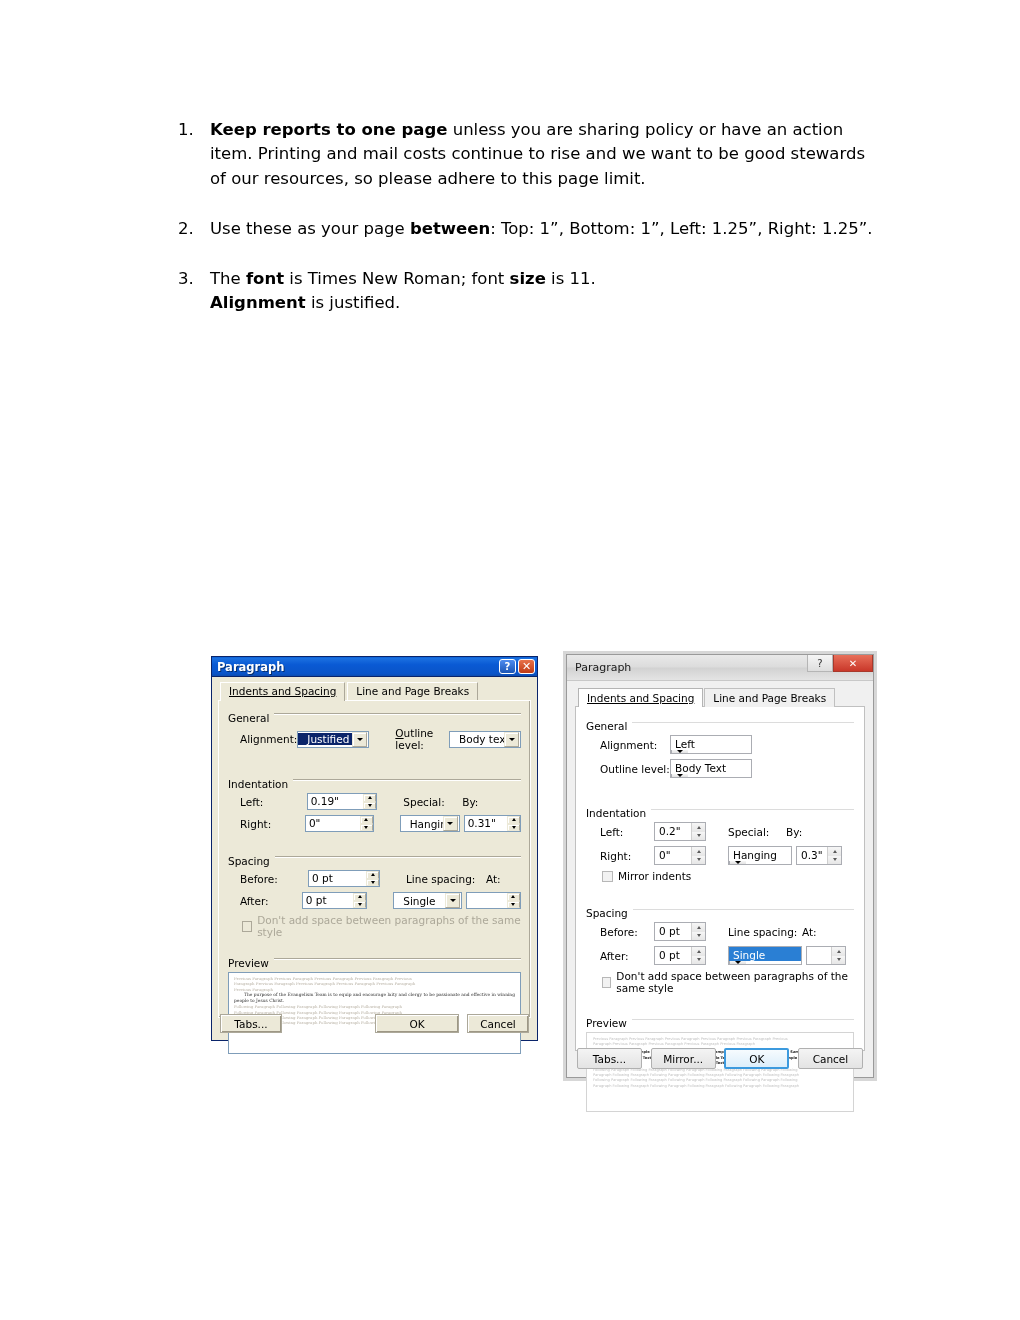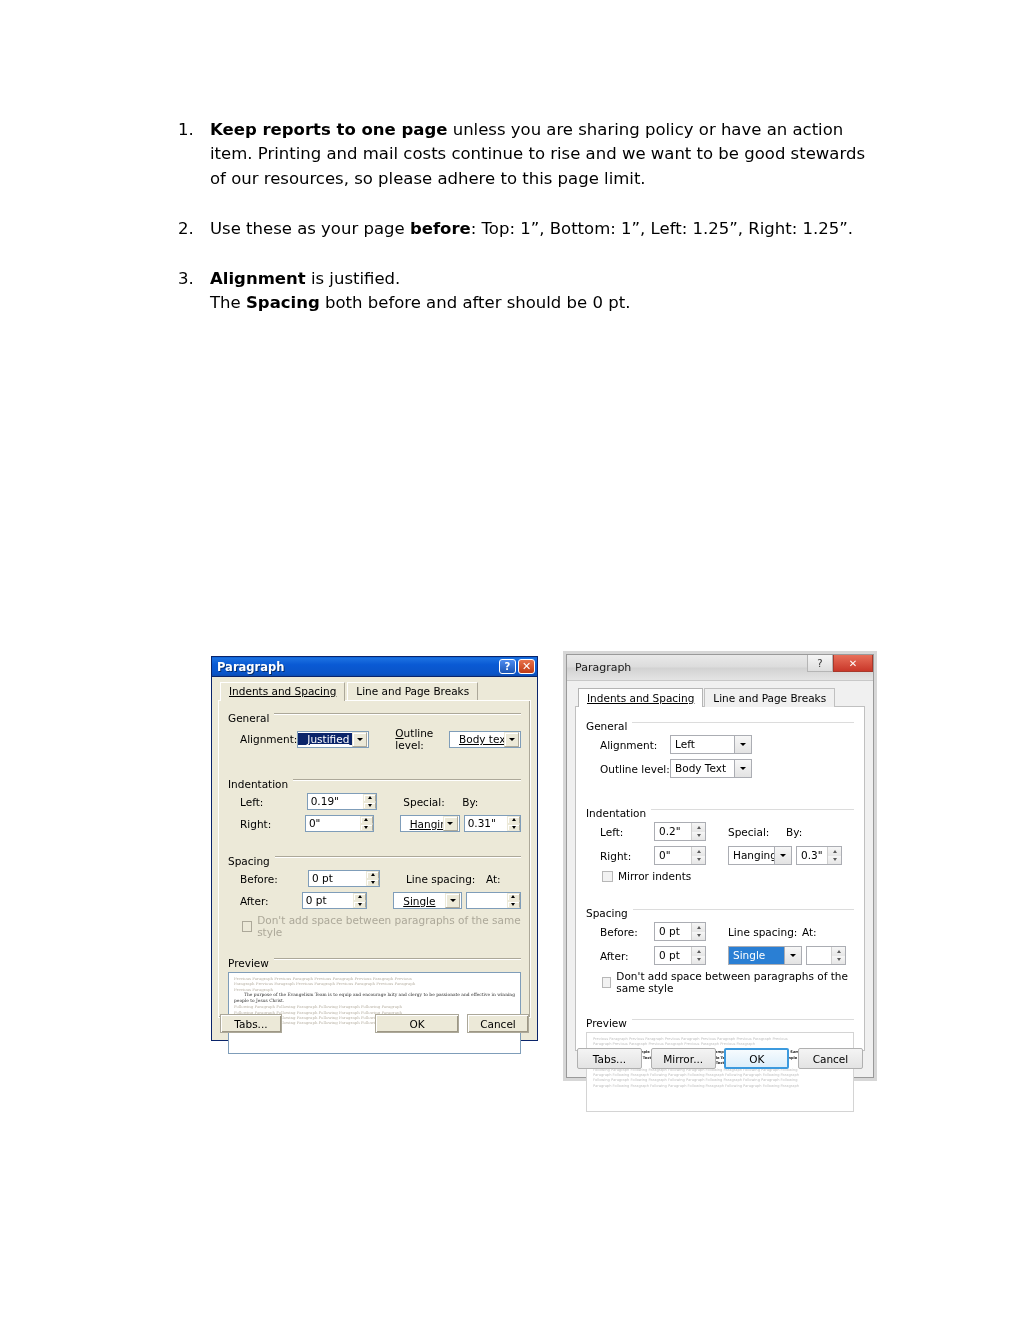--- a/index.html
+++ b/index.html
@@ -118,21 +118,21 @@
   .row { display:flex; align-items:center; margin-bottom:5px; }
   .lbl { font-size:10.5px; }
   .u { text-decoration:underline; }
 
   
   .xp-combo {
     height:17px; border:1px solid #7f9db9;
     background:#fff; display:flex; align-items:center;
     font-size:10.5px; position:relative;
   }
-  .xp-combo .val { padding:0 9px; flex:1; white-space:nowrap; overflow:hidden;text-decoration:underline; }
+  .xp-combo .val { padding:0 9px; flex:1; white-space:nowrap; overflow:hidden; }
   .xp-combo .val.sel { background:#0a246a; color:#fff; }
   .xp-combo .arw {
     width:15px; height:15px; margin:0 1px 0 0;
     background:#ece9d8; border:1px solid #ece9d8;
     border-right-color:#aca899; border-bottom-color:#aca899;
     box-shadow:inset 1px 1px 0 #fff;
     display:flex; align-items:center; justify-content:center;
   }
   .tri-d { width:0;height:0;border-left:3px solid transparent;border-right:3px solid transparent;border-top:3px solid #000; }
 
@@ -221,21 +221,21 @@
   .w7-pane {
     background:#fff; border:1px solid #c0c0c0;
     margin-top:-1px; height:345px; padding:8px 10px;
     position:relative;
   }
   .w7-grp-label { font-size:10.5px; background:#fff; position:relative; display:inline-block; padding-right:5px; z-index:2; }
   .w7-grp-rule { position:absolute; left:0; right:0; top:7px; border-top:1px solid #dcdcdc; z-index:1; }
 
   .w7-combo {
     height:19px; border:1px solid #abadb3; background:#fff;
-    display:flex; align-items:stretch; font-size:10.5px;
+    display:flex; align-items:stretch; font-size:10.5px;flex-direction:column;
   }
   .w7-combo .val { flex:1; padding:2px 4px; white-space:nowrap; overflow:hidden; }
   .w7-combo .val.sel { background:#2a7fd4; color:#fff; }
   .w7-combo .arw {
     width:17px;
     background:linear-gradient(to bottom,#f7f7f7,#e3e3e3);
     border-left:1px solid #abadb3;
     display:flex;align-items:center;justify-content:center;
   }
   .w7-spin {
@@ -277,28 +277,28 @@
 
   <ol class="guidelines">
 
     <li>
       <span class="num">1.</span>
       <span class="b">Keep reports to one page</span><span> unless you are sharing policy or have an action item. Printing and mail costs continue to rise and we want to be good stewards of our resources, so please adhere to this page limit.</span>
     </li>
 
     <li>
       <span class="num">2.</span>
-      <span>Use these as your page </span><span class="b">before</span><span>: Top: 1”, Bottom: 1”, Left: 1.25”, Right: 1.25”.</span>
+      <span>Use these as your page </span><span class="b">between</span><span>: Top: 1”, Bottom: 1”, Left: 1.25”, Right: 1.25”.</span>
     </li>
 
     <li>
       <span class="num">3.</span>
       <span class="lines">
+        <span class="line"><span>The </span><span class="b">font</span><span> is Times New Roman; font </span><span class="b">size</span><span> is 11.</span></span>
         <span class="line"><span class="b">Alignment</span><span> is justified.</span></span>
-        <span class="line"><span>The </span><span class="b">Spacing</span><span> both before and after should be 0 pt.</span></span>
       </span>
     </li>
   </ol>
 
 </div>
 
 <div class="dlg-xp">
   <div class="xp-title">
     <span class="t">Paragraph</span>
     <span class="xp-btns">

